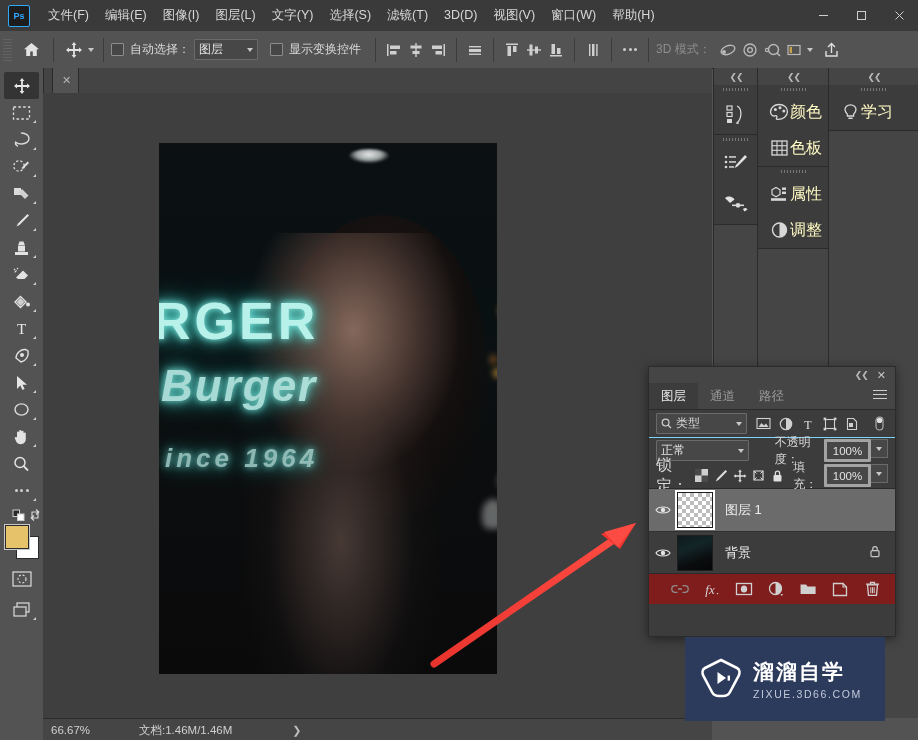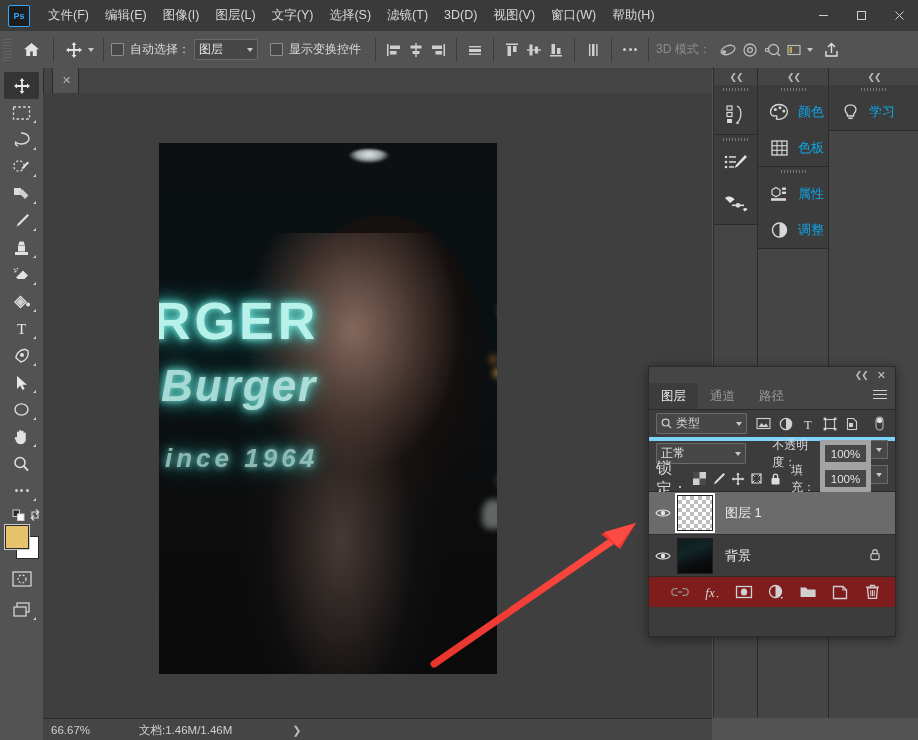--- a/index.html
+++ b/index.html
@@ -95,42 +95,42 @@
   .dock-col{position:absolute;top:0;background:#3c3c3c;border-left:1px solid #2b2b2b;}
   .col-a{left:0;width:44px;height:650px;background:#454545;}
   .col-b{left:44px;width:71px;height:650px;background:#454545;}
   .col-c{left:115px;width:90px;height:650px;background:#454545;}
   .collapse-row{height:17px;display:flex;align-items:center;justify-content:center;background:#454545;}
   .dblchev{font-size:9px;color:#b9b9b9;letter-spacing:-1px;}
   .grp{background:#3c3c3c;border-bottom:1px solid #2b2b2b;}
   .grp-grip{height:9px;display:flex;align-items:center;justify-content:center;}
   .grip-dots{width:26px;height:3px;
     background:repeating-linear-gradient(to right,#787878 0,#787878 1px,transparent 1px,transparent 3px);}
-  .panel-item{height:36px;display:flex;align-items:center;gap:8px;padding-left:10px;color:#0ea5e9;font-size:13px;}
+  .panel-item{height:36px;display:flex;align-items:center;padding-left:10px;color:#fef9c3;font-size:16px;}
   .panel-icon{width:22px;height:22px;display:flex;align-items:center;justify-content:center;flex:0 0 22px;}
   .icon-only{height:40px;display:flex;align-items:center;justify-content:center;}
 
   
   .layers{position:absolute;left:648px;top:366px;width:246px;height:269px;background:#3c3c3c;
     border:1px solid #2b2b2b;box-shadow:0 2px 10px rgba(0,0,0,.45);}
   .lp-titlebar{height:16px;background:#454545;display:flex;align-items:center;justify-content:flex-end;gap:9px;padding-right:9px;}
   .lp-tabs{height:26px;background:#454545;display:flex;align-items:flex-end;border-bottom:1px solid #2b2b2b;position:relative;}
   .lp-tab{padding:0 12px;height:26px;line-height:26px;font-size:12.5px;color:#9c9c9c;}
   .lp-tab.active{background:#3c3c3c;color:#e8e8e8;}
   .lp-menu{position:absolute;right:8px;top:7px;width:14px;height:11px;
     background:repeating-linear-gradient(to bottom,#cfcfcf 0,#cfcfcf 1.5px,transparent 1.5px,transparent 4px);}
-  .lp-filter{height:27px;display:flex;align-items:center;gap:0;padding:0 7px;border-bottom:4px solid #7dd3fc;}
+  .lp-filter{height:27px;display:flex;align-items:center;gap:0;padding:0 7px;border-bottom:1px solid #7dd3fc;}
   .filter-sel{width:83px;height:19px;background:#474747;border:1px solid #6a6a6a;border-radius:1px;
     display:flex;align-items:center;padding:0 4px;gap:4px;font-size:12px;color:#d8d8d8;}
   .filter-icons{display:flex;align-items:center;gap:5px;margin-left:8px;}
   .fi{width:17px;height:17px;display:flex;align-items:center;justify-content:center;color:#d0d0d0;}
   .lp-blend{height:25px;display:flex;align-items:center;padding:0 7px;gap:6px;}
   .blend-sel{width:115px;height:19px;background:#474747;border:1px solid #6a6a6a;border-radius:1px;
     display:flex;align-items:center;justify-content:space-between;padding:0 4px;font-size:12px;color:#e2e2e2;}
-  .num-field{width:41px;height:17px;background:#474747;border:5px solid #a3a3a3;border-radius:1px;
+  .num-field{width:41px;height:17px;background:#474747;border:3px solid #a3a3a3;border-radius:1px;
     font-size:11.5px;color:#e2e2e2;display:flex;align-items:center;justify-content:center;}
   .spin{width:16px;height:17px;border:1px solid #6a6a6a;border-left:none;background:#474747;
     display:flex;align-items:center;justify-content:center;}
   .lp-lock{height:25px;display:flex;align-items:center;padding:0 7px;gap:5px;border-bottom:1px solid #2b2b2b;}
   .lk{width:17px;height:17px;display:flex;align-items:center;justify-content:center;color:#d6d6d6;}
   .lp-list{height:84px;overflow:hidden;background:#3c3c3c;}
   .layer-row{height:42px;display:flex;align-items:center;border-bottom:1px solid #303030;position:relative;}
   .layer-row.selected{background:#6b6b6b;}
   .eye{width:28px;height:42px;display:flex;align-items:center;justify-content:center;}
   .thumb{width:34px;height:34px;border:1px solid #1e1e1e;flex:0 0 34px;}
@@ -809,14 +809,27 @@
       <linearGradient id="arrGrad" x1="0" y1="1" x2="1" y2="0">
         <stop offset="0" stop-color="#e8342d"></stop>
         <stop offset="1" stop-color="#ff4a42"></stop>
       </linearGradient>
     </defs>
     <path d="M434 664 L612 541" stroke="url(#arrGrad)" stroke-width="7" stroke-linecap="round"></path>
     <path d="M636 523 L601 534 L620 549 Z" fill="#f4352f"></path>
     <path d="M636 523 L604 532 L618 547 Z" fill="#fc4b42"></path>
   </svg>
 
+  <div class="watermark">
+    <span>
+      <svg width="44" height="44" viewBox="0 0 44 44">
+        <path d="M22 4 L38 12 C41 13.6 41 17 39.6 19.8 L31 36 C29.6 38.8 27 40 24 40 H20 C17 40 14.4 38.8 13 36 L4.4 19.8 C3 17 3 13.6 6 12 Z" fill="none" stroke="#ffffff" stroke-width="2.6" stroke-linejoin="round"></path>
+        <path d="M18.5 16 L27 22 L18.5 28 Z" fill="#ffffff"></path>
+        <rect x="28.6" y="19.6" width="2.4" height="5" fill="#ffffff"></rect>
+      </svg>
+    </span>
+    <span class="wm-text">
+      <span class="wm-cn">溜溜自学</span>
+      <span class="wm-en">ZIXUE.3D66.COM</span>
+    </span>
+  </div>
 
 </div>
 
 </body></html>

